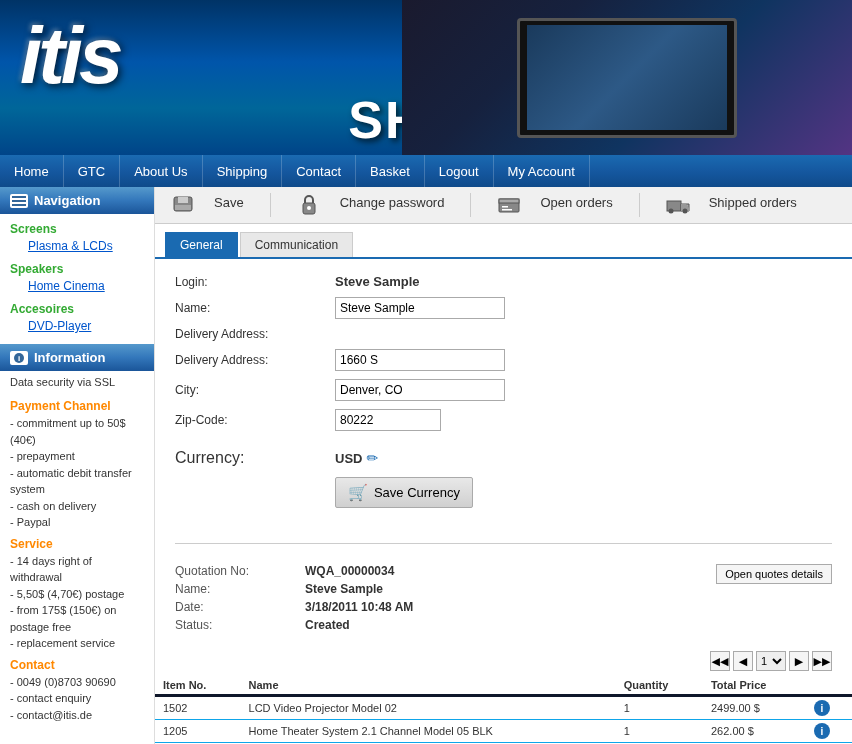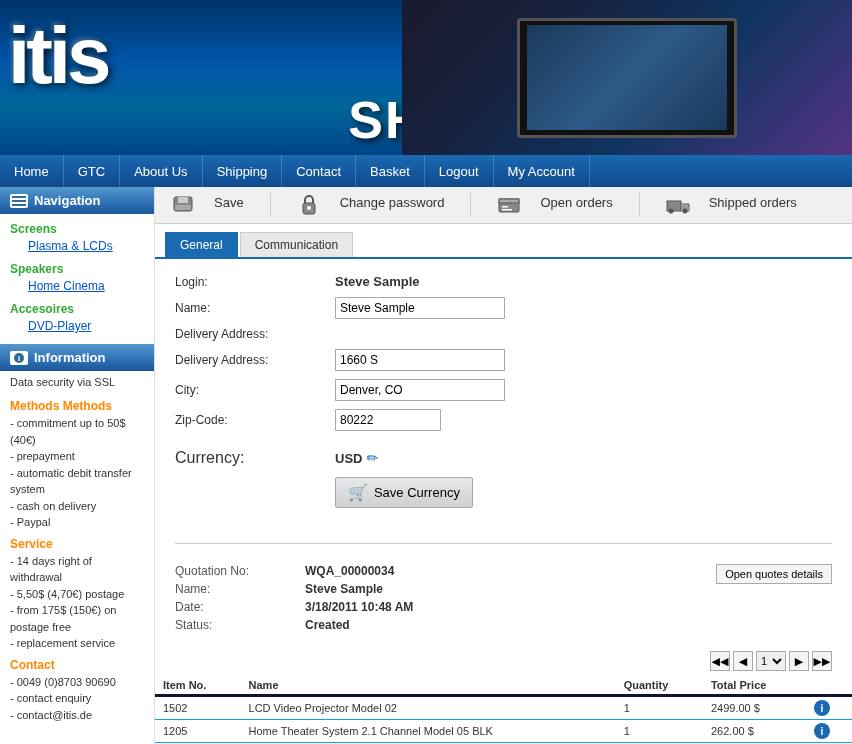--- a/index.html
+++ b/index.html
@@ -13,24 +13,25 @@
       position: relative;
       overflow: hidden;
       display: flex;
       align-items: center;
       justify-content: center;
     }
     .header-logo {
       color: white;
       font-size: 80px;
       font-weight: 900;
+      font-style: italic;
       text-shadow: 2px 2px 8px rgba(0,0,0,0.8), -2px -2px 4px rgba(255,255,255,0.3);
       letter-spacing: -4px;
       position: absolute;
-      left: 8px;
+      left: 20px;
       top: 10px;
     }
     .header-shop {
       color: white;
       font-size: 52px;
       font-weight: 900;
       text-shadow: 3px 3px 6px rgba(0,0,0,0.7);
       position: absolute;
       left: 50%;
       transform: translateX(-50%);
@@ -418,21 +419,21 @@
       <div class="sidebar-nav-icon">
         <svg width="12" height="12" viewBox="0 0 12 12">
           <circle cx="6" cy="6" r="5" fill="#336699"></circle>
           <text x="6" y="9" text-anchor="middle" fill="white" font-size="8" font-weight="bold">i</text>
         </svg>
       </div>
       <span>Information</span>
     </div>
     <div class="sidebar-info-content">Data security via SSL</div>
 
-    <div class="sidebar-payment-label">Methods Methods</div>
+    <div class="sidebar-payment-label">Payment Channel</div>
     <div class="sidebar-text">
       - commitment up to 50$ (40€)<br>
       - prepayment<br>
       - automatic debit transfer system<br>
       - cash on delivery<br>
       - Paypal
     </div>
 
     <div class="sidebar-service-label">Service</div>
     <div class="sidebar-text">

